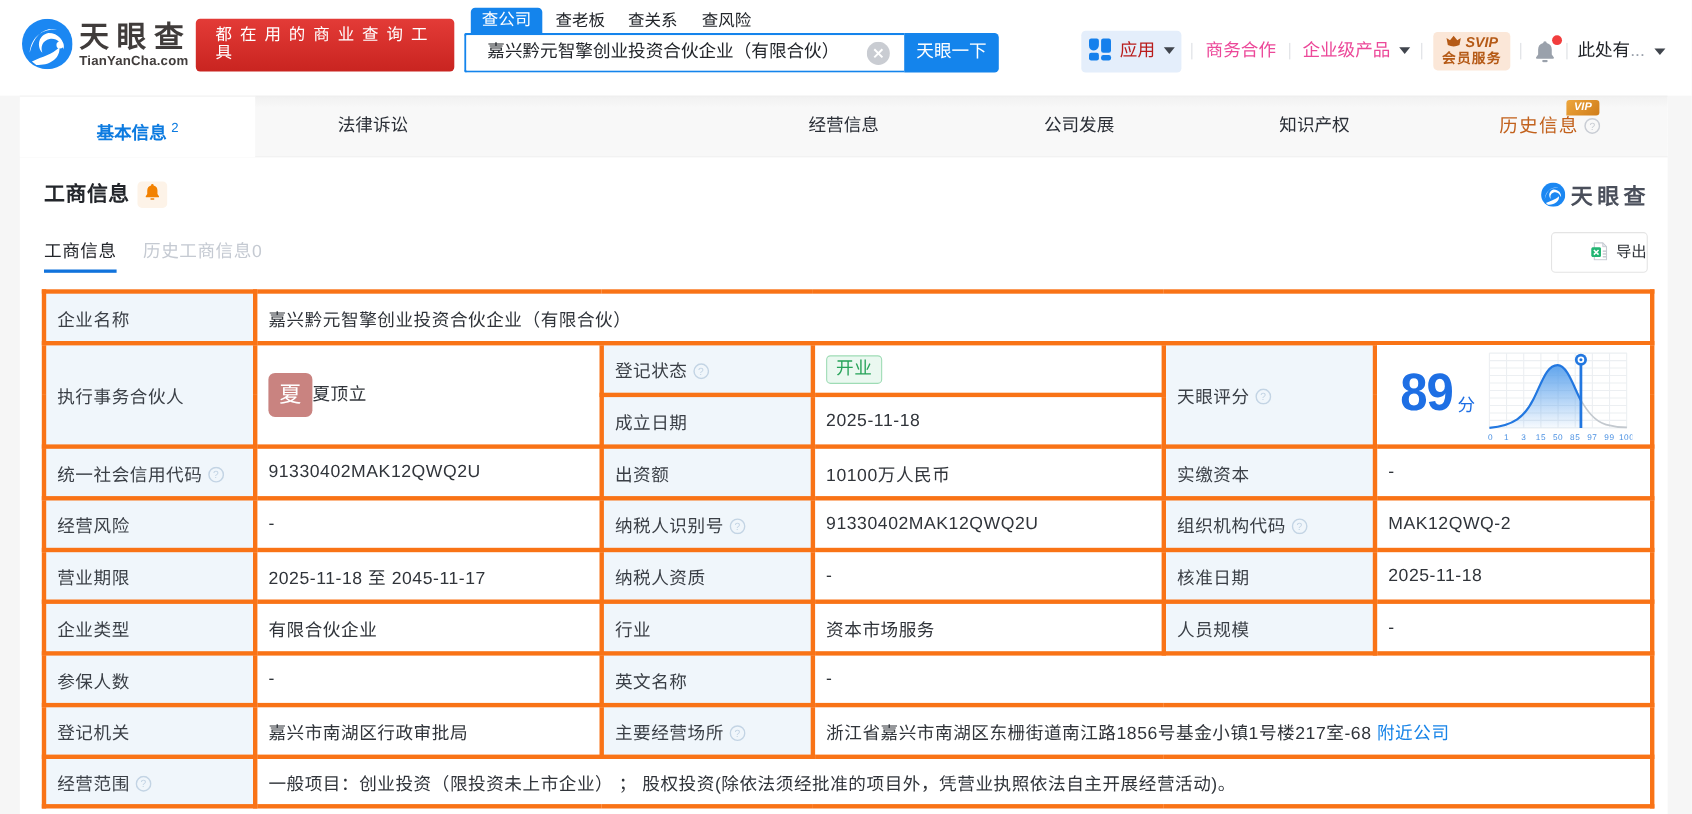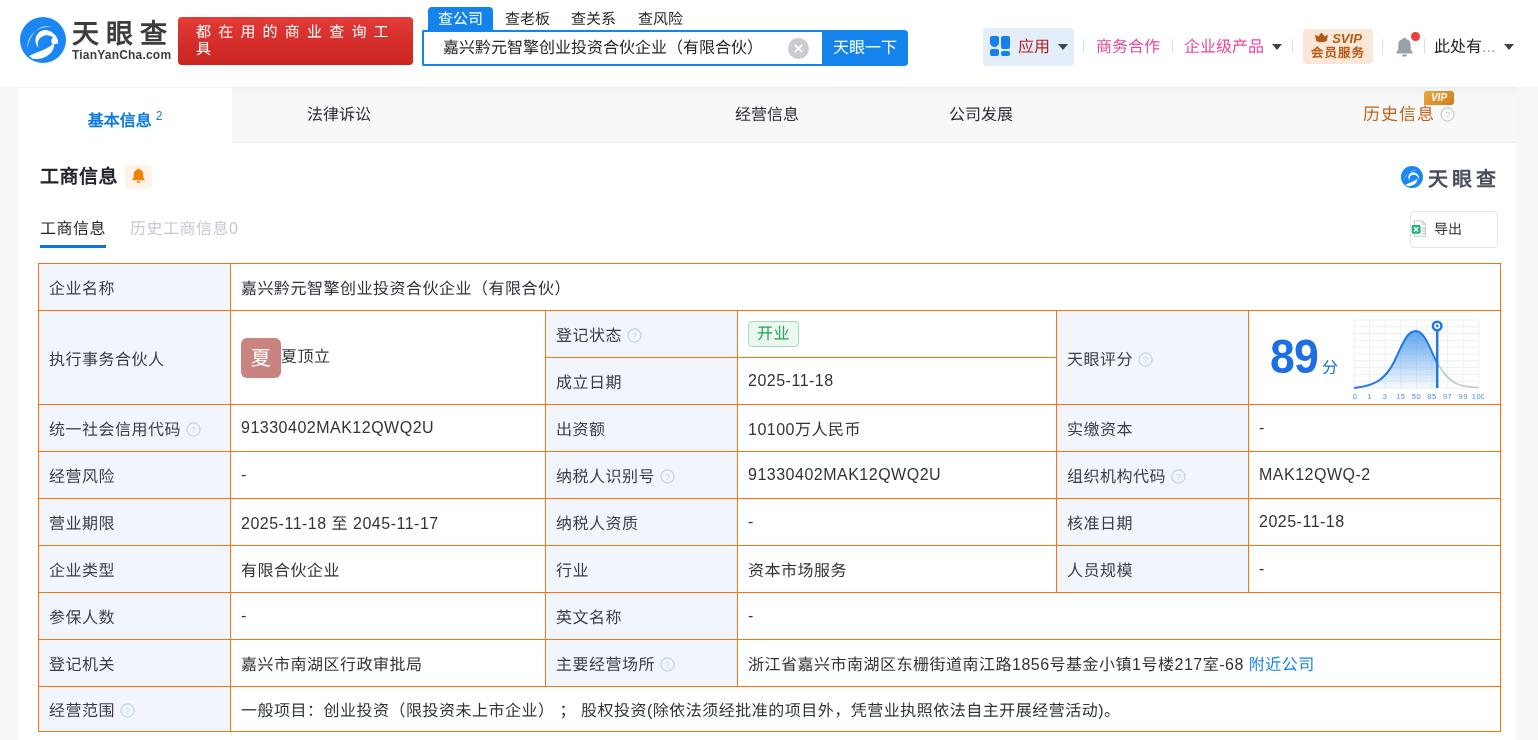--- a/index.html
+++ b/index.html
@@ -11,21 +11,21 @@
   #header { position:absolute; left:0; top:0; width:1538px; height:87px; background:#fff; }
   #wrap { position:absolute; left:18px; top:87px; width:1498px; height:653px; background:#fff; }
   #tabbar { position:absolute; left:18px; top:87px; width:1498px; height:56px;
             background:linear-gradient(180deg,#f1f1f1 0,#f8f8f8 10px,#f8f8f8 100%);
             border-top:1px solid #ebebeb; border-bottom:1px solid #efefef; }
   .navtab { position:absolute; top:88px; height:54px; width:214px; text-align:center;
             font-size:16px; color:#2a2e36; line-height:54px; }
   .navtab.active { background:#fff; top:87px; height:56px; line-height:56px; border-top:1px solid #f3f3f3; }
   
   table { position:absolute; left:38px; top:263px; width:1462px; border-collapse:collapse; table-layout:fixed; }
-  td { border:1px solid #f97316; font-size:16px; vertical-align:middle; letter-spacing:0.5px; }
+  td { border:4px solid #f97316; font-size:16px; vertical-align:middle; letter-spacing:0.5px; }
   td.lb { background:#f0f6fb; padding:0 8px 0 10px; color:#3a3f46; }
   td.vl { background:#fff; padding:0 8px 0 10px; color:#30343a; }
   .q { display:inline-block; vertical-align:-2px; margin-left:5px; width:15px; height:15px; }
   #avatar { display:inline-block; width:40px; height:40px; border-radius:6px; background:#c98380;
             color:#fff; font-size:20px; text-align:center; line-height:40px; vertical-align:middle; }
   #kaiye { display:inline-block; padding:0 8px; height:26px; line-height:24px; background:#eaf8f0;
            border:1px solid #9edcb5; border-radius:4px; color:#28a35a; font-size:16px; }
   #scorecell { position:relative; padding:0; }
   #score { position:absolute; left:21px; top:50%; margin-top:-26px; font-size:48px; font-weight:bold;
            color:#1e6fe4; letter-spacing:-1px; line-height:50px; transform:scaleX(0.93); transform-origin:left center; }
@@ -55,21 +55,21 @@
           border-radius:4px; color:#b55a16; text-align:center; }
   #svip .s1 { font-size:13px; font-style:italic; font-weight:bold; margin-top:3px; line-height:14px; }
   #svip .s2 { font-size:12.5px; font-weight:bold; letter-spacing:1px; line-height:14px; }
   #vipbadge { position:absolute; left:122px; top:3px; width:30px; height:14px; border-radius:3px 3px 3px 0;
               background:linear-gradient(135deg,#eda63d,#d07d1a); color:#fff; font-size:10px; font-weight:bold;
               font-style:italic; line-height:14px; text-align:center; }
   #bellchip { position:absolute; left:125px; top:165px; width:27px; height:24px; background:#fdf3e8;
               border-radius:4px; text-align:center; line-height:26px; }
   #export { position:absolute; left:1410px; top:211px; width:88px; height:37px; background:#fff;
             border:1px solid #e4e4e4; border-radius:4px; font-size:14px; color:#30343a;
-            text-align:left; line-height:35px; }
+            text-align:right; line-height:35px; }
 </style>
 </head>
 <body>
 <div id="page">
   <div id="wrap"></div>
   <div id="header">
     <svg width="46" height="46" style="position:absolute;left:20px;top:17px" viewBox="0 0 46 46">
       <circle cx="23" cy="23" r="23" fill="#1b87f2"></circle>
       <path d="M7,31 C8,17 19,8 33,10 C21,7 11,14 7,31 Z" fill="#fff"></path>
       <path d="M24,13 C33,13 39,20 38,28 C36,22 31,17 25,18.5 C19,20 16.5,25 18.5,31 C13,25 15,15 24,13 Z" fill="#fff"></path>
@@ -123,20 +123,21 @@
     <i class="vsep" style="left:1424px"></i>
     <div class="hlink" style="left:1434px;color:#23262b">此处有<span style="color:#9aa1ab">...</span></div>
     <i class="caret" style="position:absolute;left:1504px;top:44px"></i>
   </div>
 
   <div id="tabbar"></div>
   <div class="navtab active" style="left:18px"><b style="color:#0d7be0;font-size:16px">基本信息</b><sup style="color:#0d7be0;font-size:12px;margin-left:4px">2</sup></div>
   <div class="navtab" style="left:232px">法律诉讼</div>
   <div class="navtab" style="left:660px">经营信息</div>
   <div class="navtab" style="left:874px">公司发展</div>
+  <div class="navtab" style="left:1088px">知识产权</div>
   <div class="navtab" style="left:1302px;color:#c2611c"><span style="font-size:17px;letter-spacing:1px">历史信息</span><svg class="q" style="vertical-align:-2px" viewBox="0 0 16 16">
         <circle cx="8" cy="8" r="7" fill="none" stroke="#c9cdd4" stroke-width="1.4"></circle>
         <text x="8" y="11.5" font-size="10" fill="#c9cdd4" text-anchor="middle">?</text>
       </svg>
     <div id="vipbadge">VIP</div>
   </div>
 
   <div style="position:absolute;left:40px;top:161px;font-size:19px;font-weight:bold;color:#23262b;letter-spacing:0.5px">工商信息</div>
   <div id="bellchip"><svg width="13" height="15" viewBox="0 0 17 20">
         <path d="M8.5,0.5 a1.6,1.6 0 0 1 1.6,1.6 a6.2,6.2 0 0 1 4.6,6 v4.4 l1.8,2.6 a0.8,0.8 0 0 1 -0.7,1.3 H1.2 a0.8,0.8 0 0 1 -0.7,-1.3 l1.8,-2.6 V8.1 a6.2,6.2 0 0 1 4.6,-6 A1.6,1.6 0 0 1 8.5,0.5 Z" fill="#f28100"></path>

